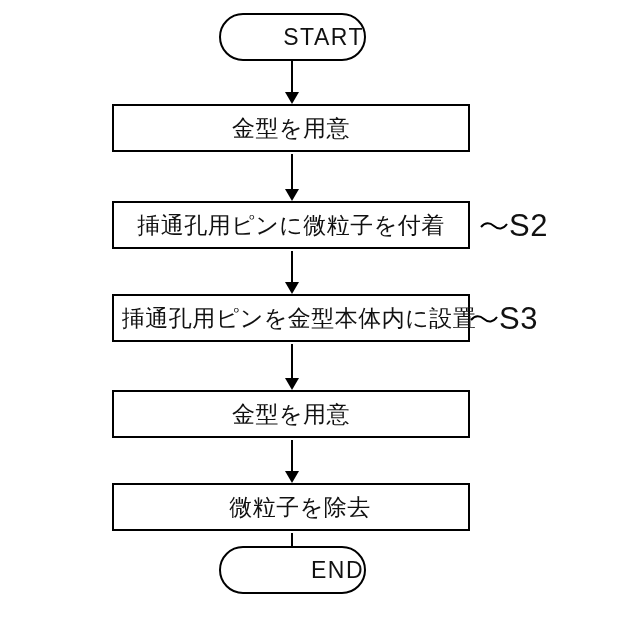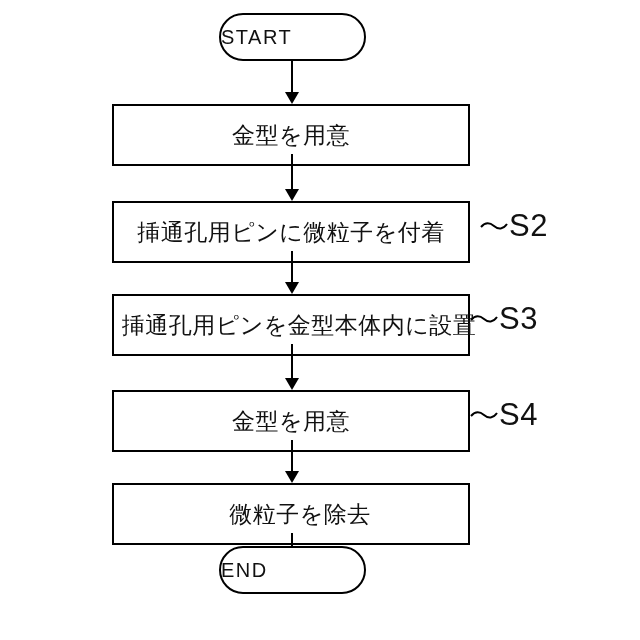--- a/index.html
+++ b/index.html
@@ -3,25 +3,25 @@
 <meta charset="utf-8">
 <style>
   * { margin:0; padding:0; box-sizing:border-box; }
   html,body { width:640px; height:640px; background:#ffffff; }
   body { font-family:"Liberation Sans","DejaVu Sans",sans-serif; color:#111111; }
   .canvas { position:relative; width:640px; height:640px; background:#ffffff; overflow:hidden; }
 
   .terminal {
     position:absolute; left:219px; width:147px; height:48px;
     border:2px solid #000; border-radius:25px; background:#fff;
-    display:flex; align-items:center; justify-content:flex-start;
-    font-size:20px; letter-spacing:1.5px;
+    display:flex; align-items:center; justify-content:flex-end;
+    font-size:23px; letter-spacing:1.5px;
   }
   .box {
-    position:absolute; left:112px; width:358px; height:62px;
+    position:absolute; left:112px; width:358px; height:48px;
     border:2px solid #000; background:#fff;
     display:flex; align-items:center; justify-content:center;
     font-size:23px; letter-spacing:0.5px; white-space:nowrap;
   }
   .arrow { position:absolute; left:284px; width:16px; }
   .arrow .stem {
     position:absolute; left:7px; top:0; bottom:9px; width:2px;
     background:#000; display:block;
   }
   .arrow .head {
@@ -85,26 +85,20 @@
   </div>
 
   <div class="arrow" style="top:344px;height:46px;">
     <i class="stem"></i>
     <i class="head"></i>
   </div>
 
   <div class="box" style="top:390px;">
     <span>金型を用意</span>
   </div>
-  <div class="slabel-group" style="top:390px;">
-    <svg width="28" height="16" viewBox="0 0 28 16">
-        <path d="M1,9 Q7,2 14,8 Q21,14 27,6" fill="none" stroke="#000" stroke-width="2"></path>
-      </svg>
-    <span class="slabel">S4</span>
-  </div>
 
   <div class="arrow" style="top:440px;height:43px;">
     <i class="stem"></i>
     <i class="head"></i>
   </div>
 
   <div class="box" style="top:483px;padding-left:18px;">
     <span>微粒子を除去</span>
   </div>
 

